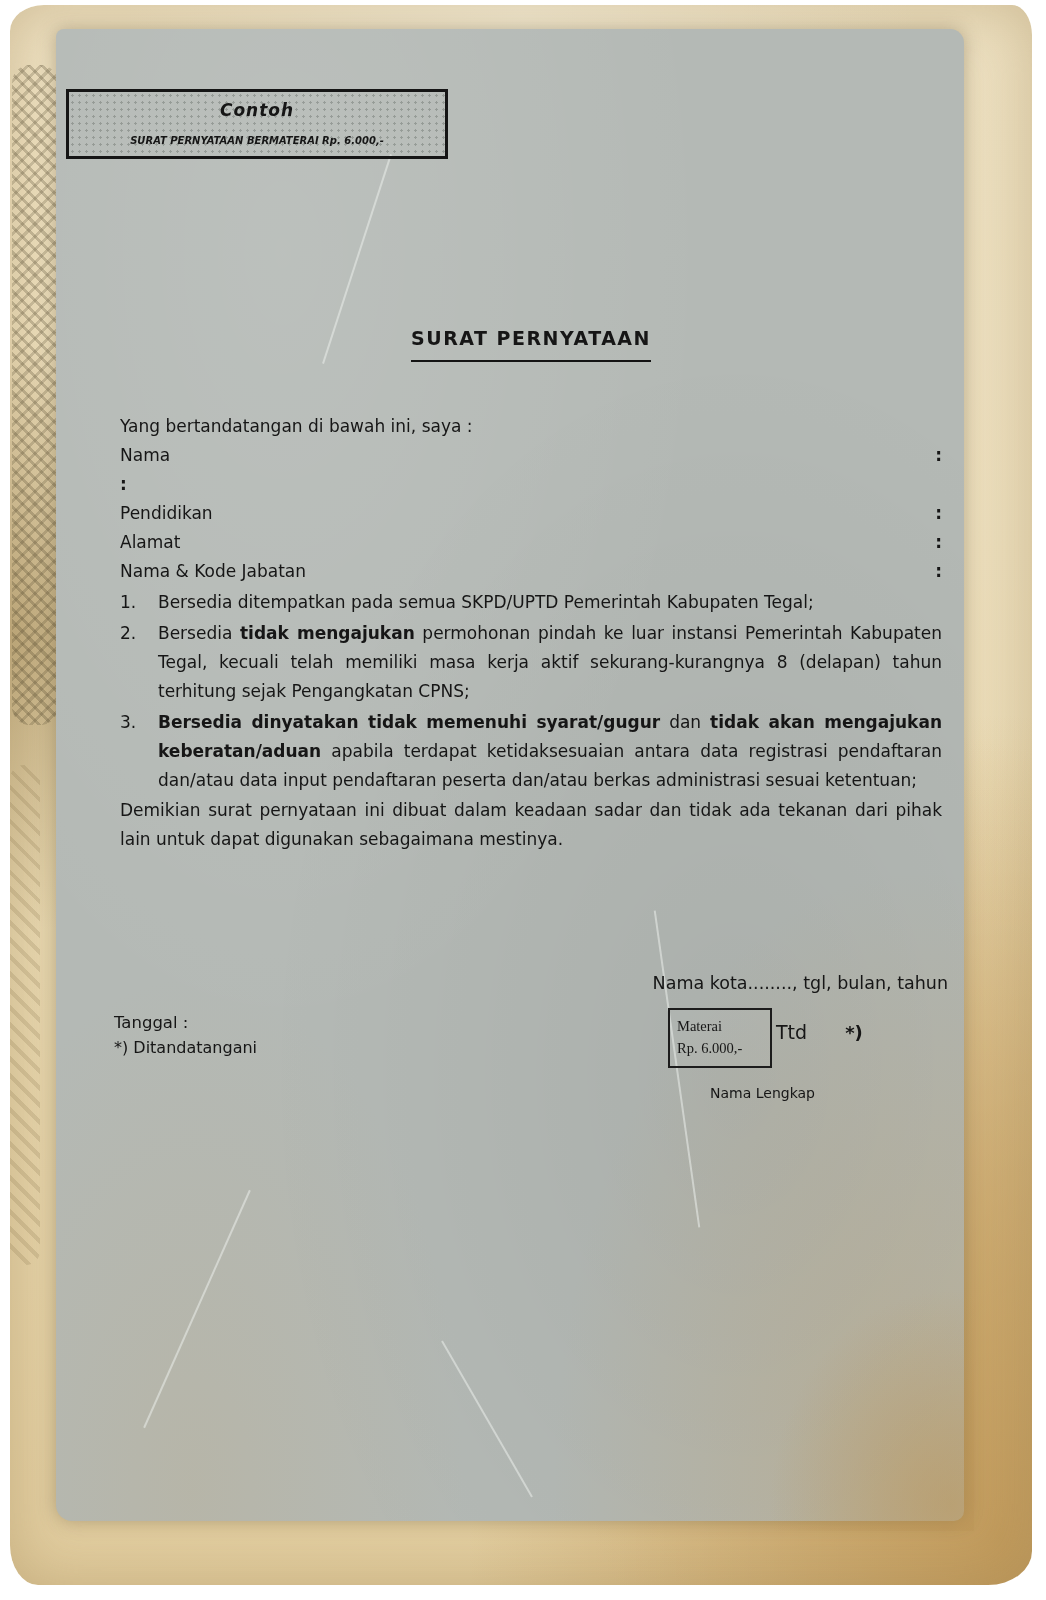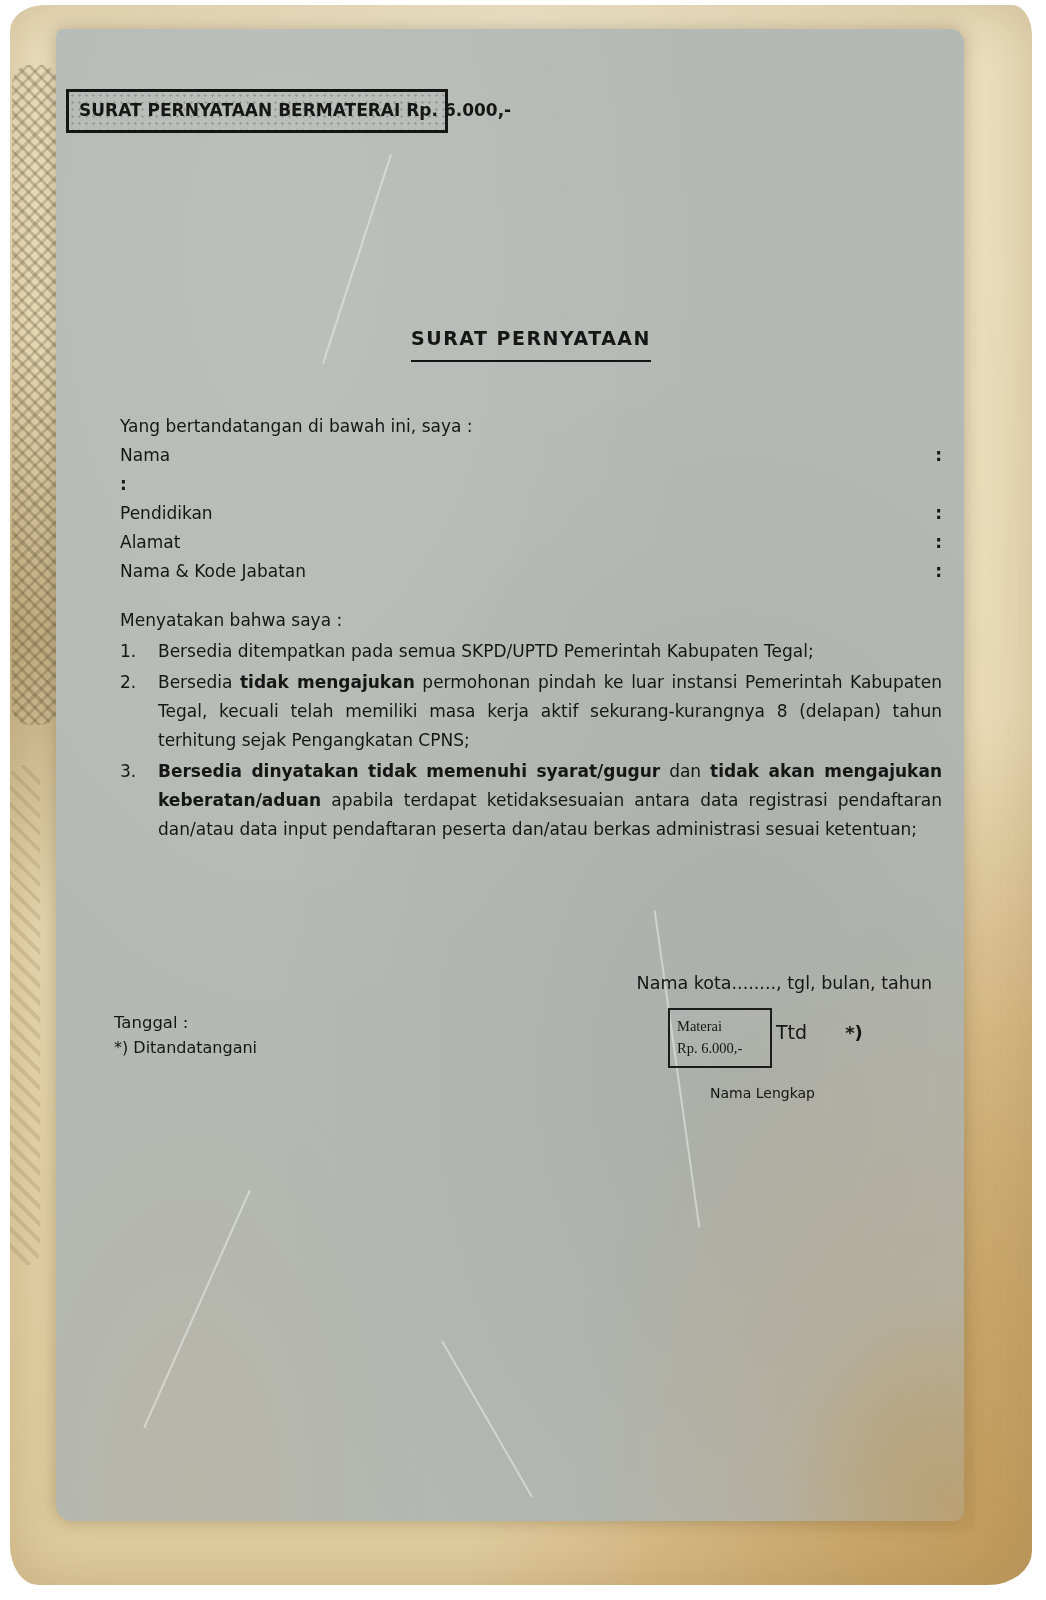--- a/index.html
+++ b/index.html
@@ -60,21 +60,21 @@
   
   .stamp-box {
     position:absolute; left:10px; top:60px; width:382px;
     border:3px solid #151515;
     padding:8px 10px 10px;
     text-align:center;
     background-image: radial-gradient(rgba(85,92,86,0.35) 1px, transparent 1.3px);
     background-size:7px 7px;
   }
   .stamp-title { font-weight:bold; font-style:italic; font-size:17px; letter-spacing:1px; }
-  .stamp-subtitle { font-weight:bold; font-size:17px; margin-top:0; white-space:nowrap; }
+  .stamp-subtitle { font-weight:bold; font-style:italic; font-size:10px; margin-top:15px; white-space:nowrap; }
 
   
   .content { position:absolute; left:64px; top:295px; width:822px; font-size:17px; line-height:29px; }
   .doc-title-wrap { text-align:center; margin-bottom:50px; }
   .doc-title {
     display:inline-block; font-weight:bold; font-size:19px; letter-spacing:1.5px;
     border-bottom:2.5px solid #141414; padding-bottom:7px;
   }
   .intro { margin-bottom:0; }
   .field-row { display:flex;justify-content:space-between; }
@@ -82,21 +82,21 @@
   .field-colon { font-weight:bold; }
   .statement-intro { margin-top:20px; }
   ol.statements { list-style:none; }
   .stmt { display:flex; margin-top:2px; }
   .stmt-num { width:38px; flex:0 0 38px; }
   .stmt-text { flex:1; text-align:justify; }
   .bold { font-weight:bold; }
   .closing { margin-top:1px; text-align:justify; }
 
   
-  .place-date { position:absolute; right:32px; top:944px; font-size:17.5px; }
+  .place-date { position:absolute; right:16px; top:944px; font-size:17.5px; }
   .catatan-label { position:absolute; left:58px; top:984px; font-size:16.5px; }
   .catatan-text { position:absolute; left:58px; top:1009px; font-size:16px; }
   .materai-box {
     position:absolute; left:612px; top:979px; width:104px; height:60px;
     border:2px solid #1c1c1c; padding:5px 7px;
     font-family:"Liberation Serif","DejaVu Serif",serif;
     font-size:14.5px; line-height:22px;
     background:rgba(255,255,255,0.04);
   }
   .ttd-line { position:absolute; left:720px; top:992px; font-size:19px; }
@@ -117,20 +117,21 @@
   <div class="edge-texture"></div>
   <div class="edge-texture2"></div>
 
   <div class="sheet">
     <div class="crack c1"></div>
     <div class="crack c2"></div>
     <div class="crack c3"></div>
     <div class="crack c4"></div>
 
     <div class="stamp-box">
+      <div class="stamp-title">Contoh</div>
       <div class="stamp-subtitle">SURAT PERNYATAAN BERMATERAI Rp. 6.000,-</div>
     </div>
 
     <div class="content">
       <div class="doc-title-wrap">
         <span class="doc-title">SURAT PERNYATAAN</span>
       </div>
 
       <div class="intro">Yang bertandatangan di bawah ini, saya :</div>
 
@@ -147,37 +148,37 @@
       </div>
       <div class="field-row">
         <span class="field-label">Alamat</span>
         <span class="field-colon">:</span>
       </div>
       <div class="field-row">
         <span class="field-label">Nama &amp; Kode Jabatan</span>
         <span class="field-colon">:</span>
       </div>
 
-      <div class="statement-intro">Menyatakan bahwa saya :</div>
 
       <ol class="statements">
         <li class="stmt">
           <span class="stmt-num">1.</span>
           <span class="stmt-text"><span>Bersedia ditempatkan pada semua SKPD/UPTD Pemerintah Kabupaten Tegal;</span></span>
         </li>
         <li class="stmt">
           <span class="stmt-num">2.</span>
           <span class="stmt-text"><span>Bersedia </span><span class="bold">tidak mengajukan</span><span> permohonan pindah ke luar instansi Pemerintah Kabupaten Tegal, kecuali telah memiliki masa kerja aktif sekurang-kurangnya 8 (delapan) tahun terhitung sejak Pengangkatan CPNS;</span></span>
         </li>
         <li class="stmt">
           <span class="stmt-num">3.</span>
           <span class="stmt-text"><span class="bold">Bersedia dinyatakan tidak memenuhi syarat/gugur</span><span> dan </span><span class="bold">tidak akan mengajukan keberatan/aduan</span><span> apabila terdapat ketidaksesuaian antara data registrasi pendaftaran dan/atau data input pendaftaran peserta dan/atau berkas administrasi sesuai ketentuan;</span></span>
         </li>
       </ol>
 
+      <div class="closing">Demikian surat pernyataan ini dibuat dalam keadaan sadar dan tidak ada tekanan dari pihak lain untuk dapat digunakan sebagaimana mestinya.</div>
     </div>
 
     <div class="place-date">Nama kota........, tgl, bulan, tahun</div>
 
     <div class="catatan-label">Tanggal  :</div>
     <div class="catatan-text">*) Ditandatangani</div>
 
     <div class="materai-box">
       <div>Materai</div>
       <div>Rp. 6.000,-</div>

